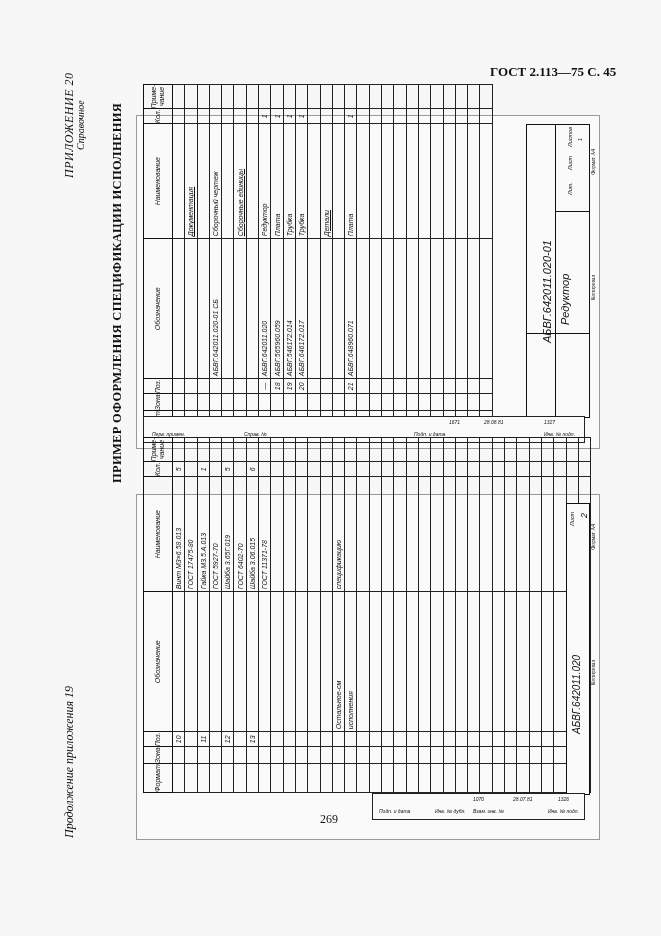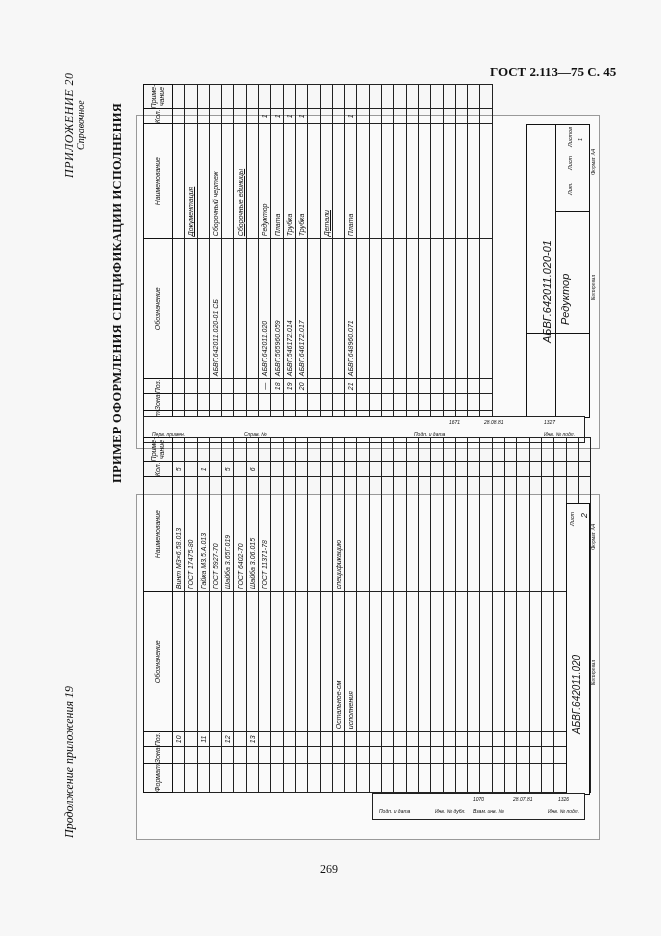--- a/index.html
+++ b/index.html
@@ -1,18 +1,18 @@
 <!DOCTYPE html>
 <html><head>
 <meta charset="utf-8">
 <style>
   html, body { margin:0; padding:0; }
   body { width:661px; height:936px; background:#f7f7f7; position:relative; overflow:hidden; font-family:"Liberation Serif", serif; color:#111; }
   .header-right { position:absolute; left:482px; top:64px; font-weight:bold; font-size:13px; font-family:"Liberation Serif", serif;margin-left:8px; }
-  .page-number { position:absolute; left:320px; top:862px; font-size:12px; }
+  .page-number { position:absolute; left:320px; top:812px; font-size:12px; }
   .vtext { position:absolute; white-space:nowrap; transform-origin:0 0; transform:rotate(-90deg); }
   .appx-title { left:62px; top:178px; font-style:italic; font-size:12px; letter-spacing:0.5px; }
   .appx-sub { left:75px; top:150px; font-style:italic; font-size:10px; }
   .main-title { left:110px; top:483px; font-weight:bold; font-size:12.5px; letter-spacing:0.3px; }
   .cont-title { left:62px; top:838px; font-style:italic; font-size:12px; }
 
   
   .sheet { position:absolute; border:1px solid #999; background:#fafafa; }
   .sheet1 { left:136px; top:115px; width:462px; height:332px; }
   .sheet2 { left:136px; top:494px; width:462px; height:344px; }

